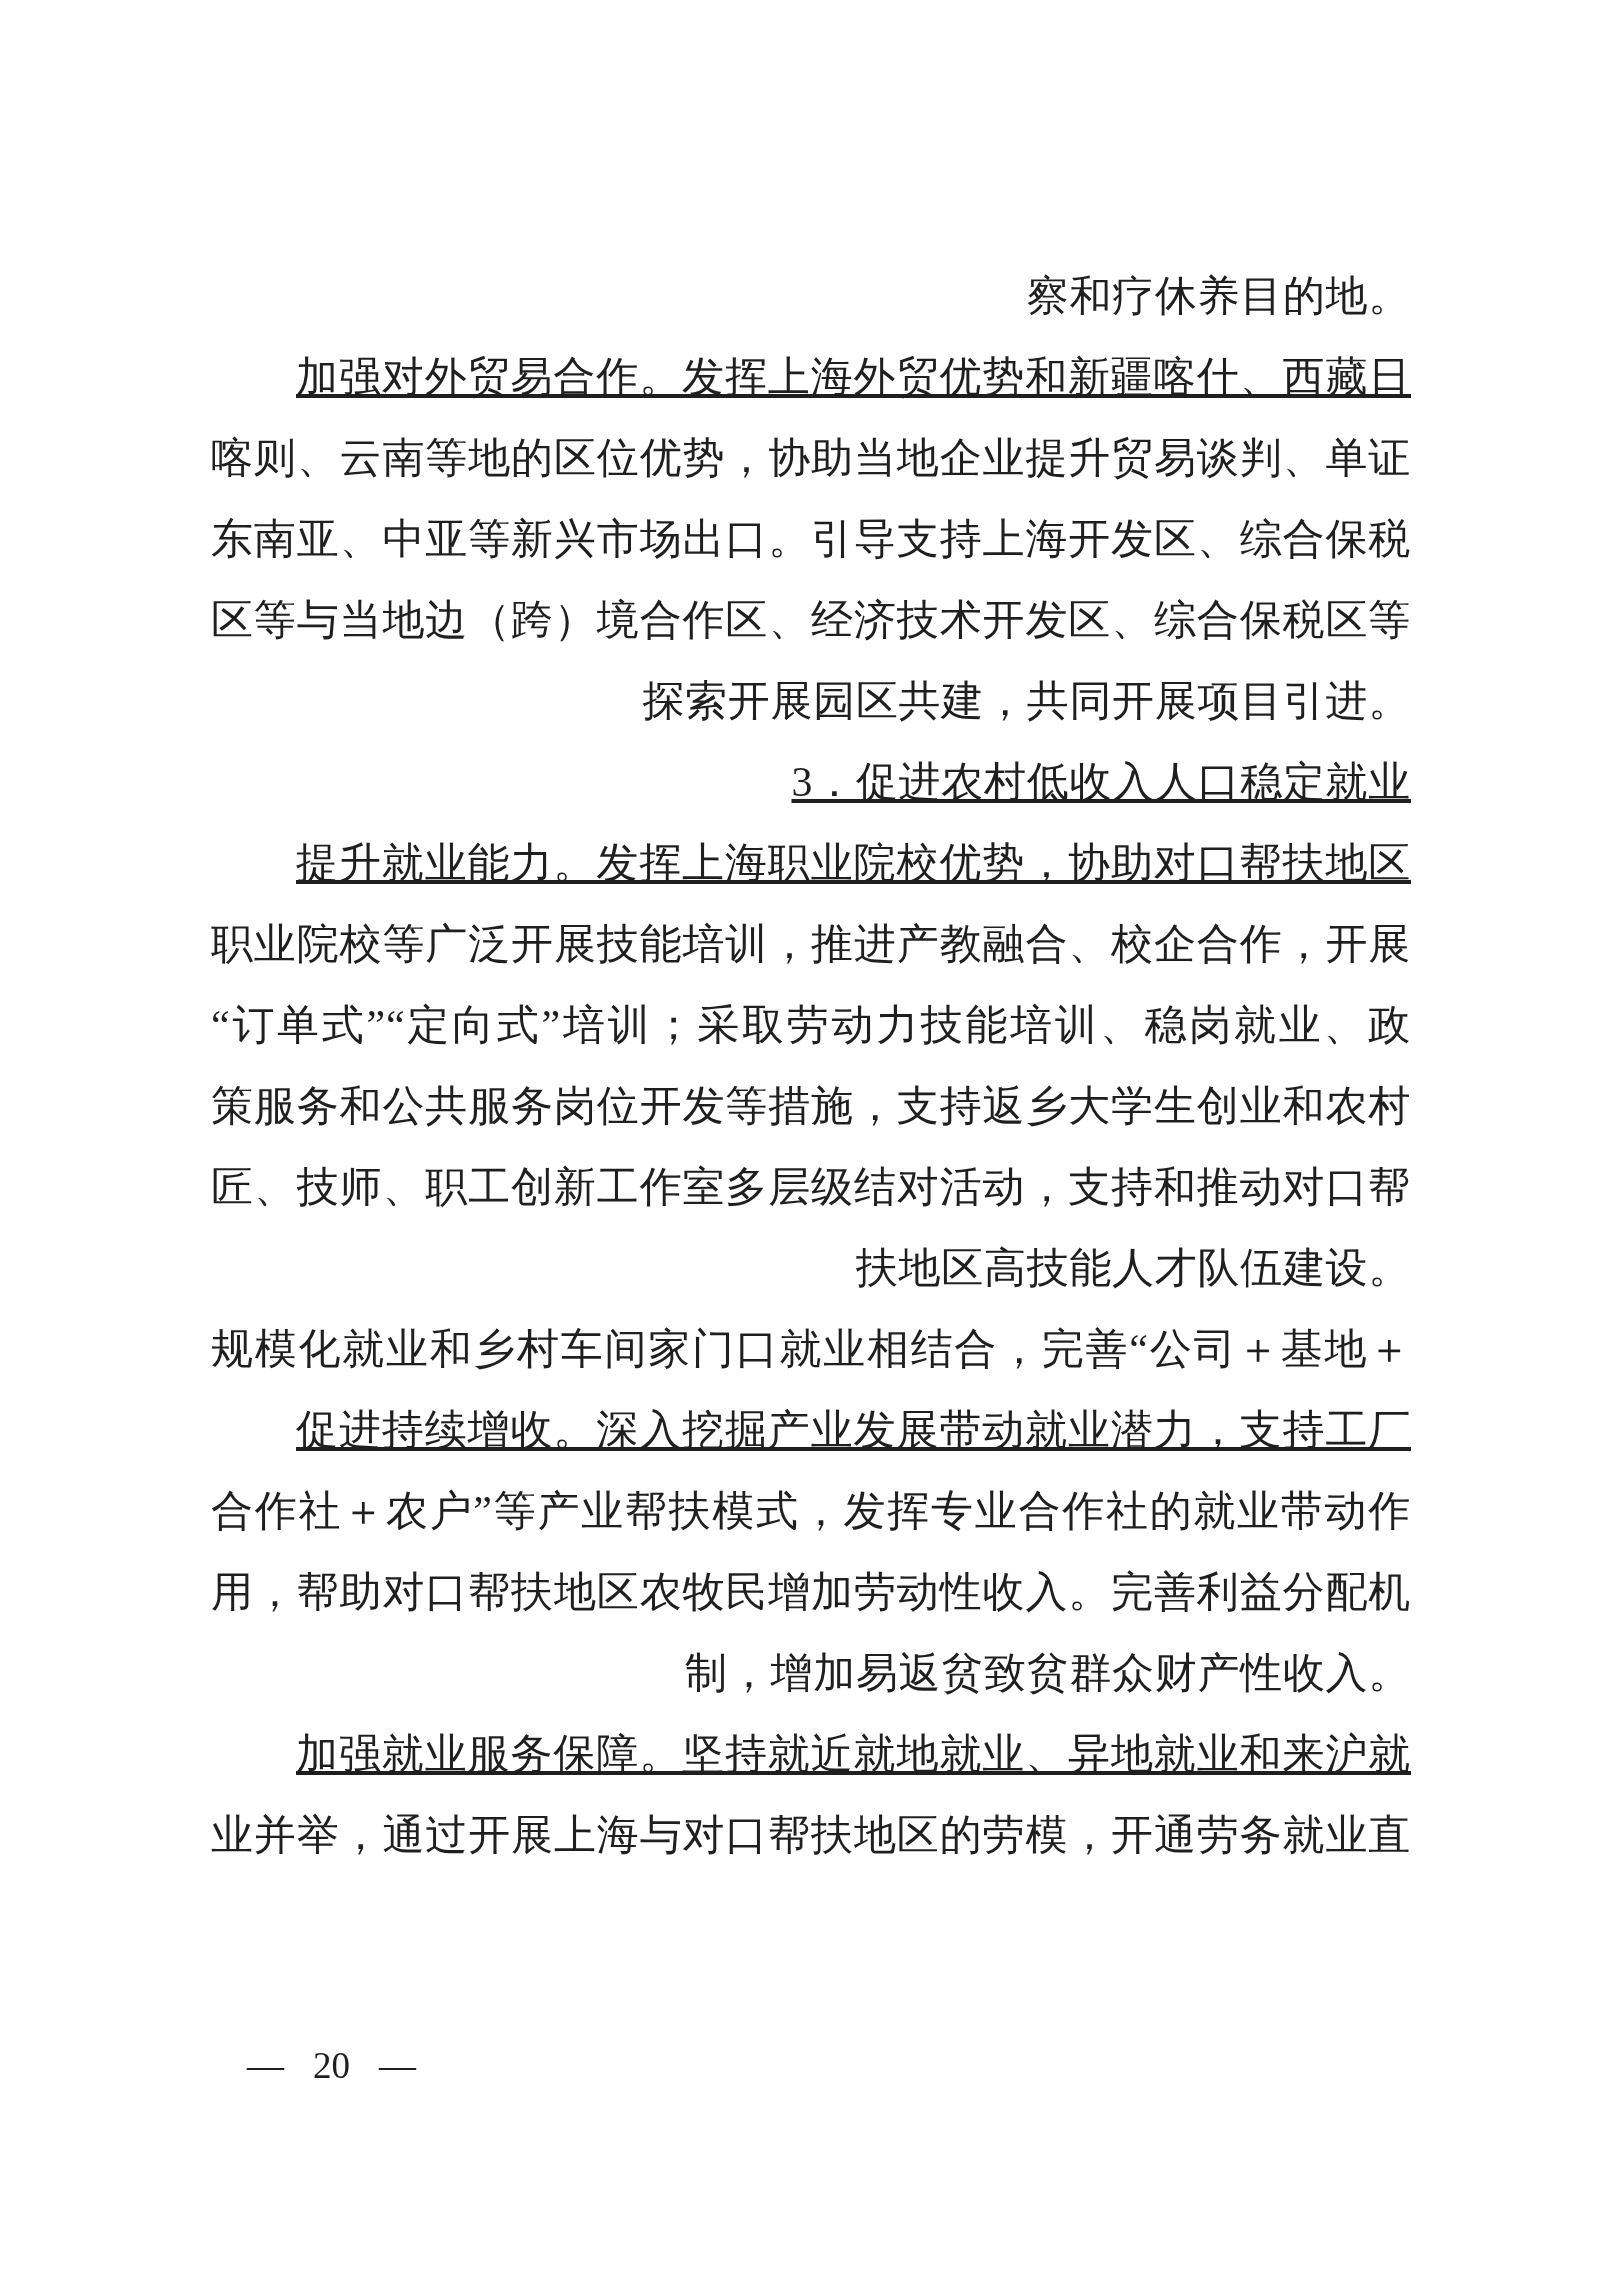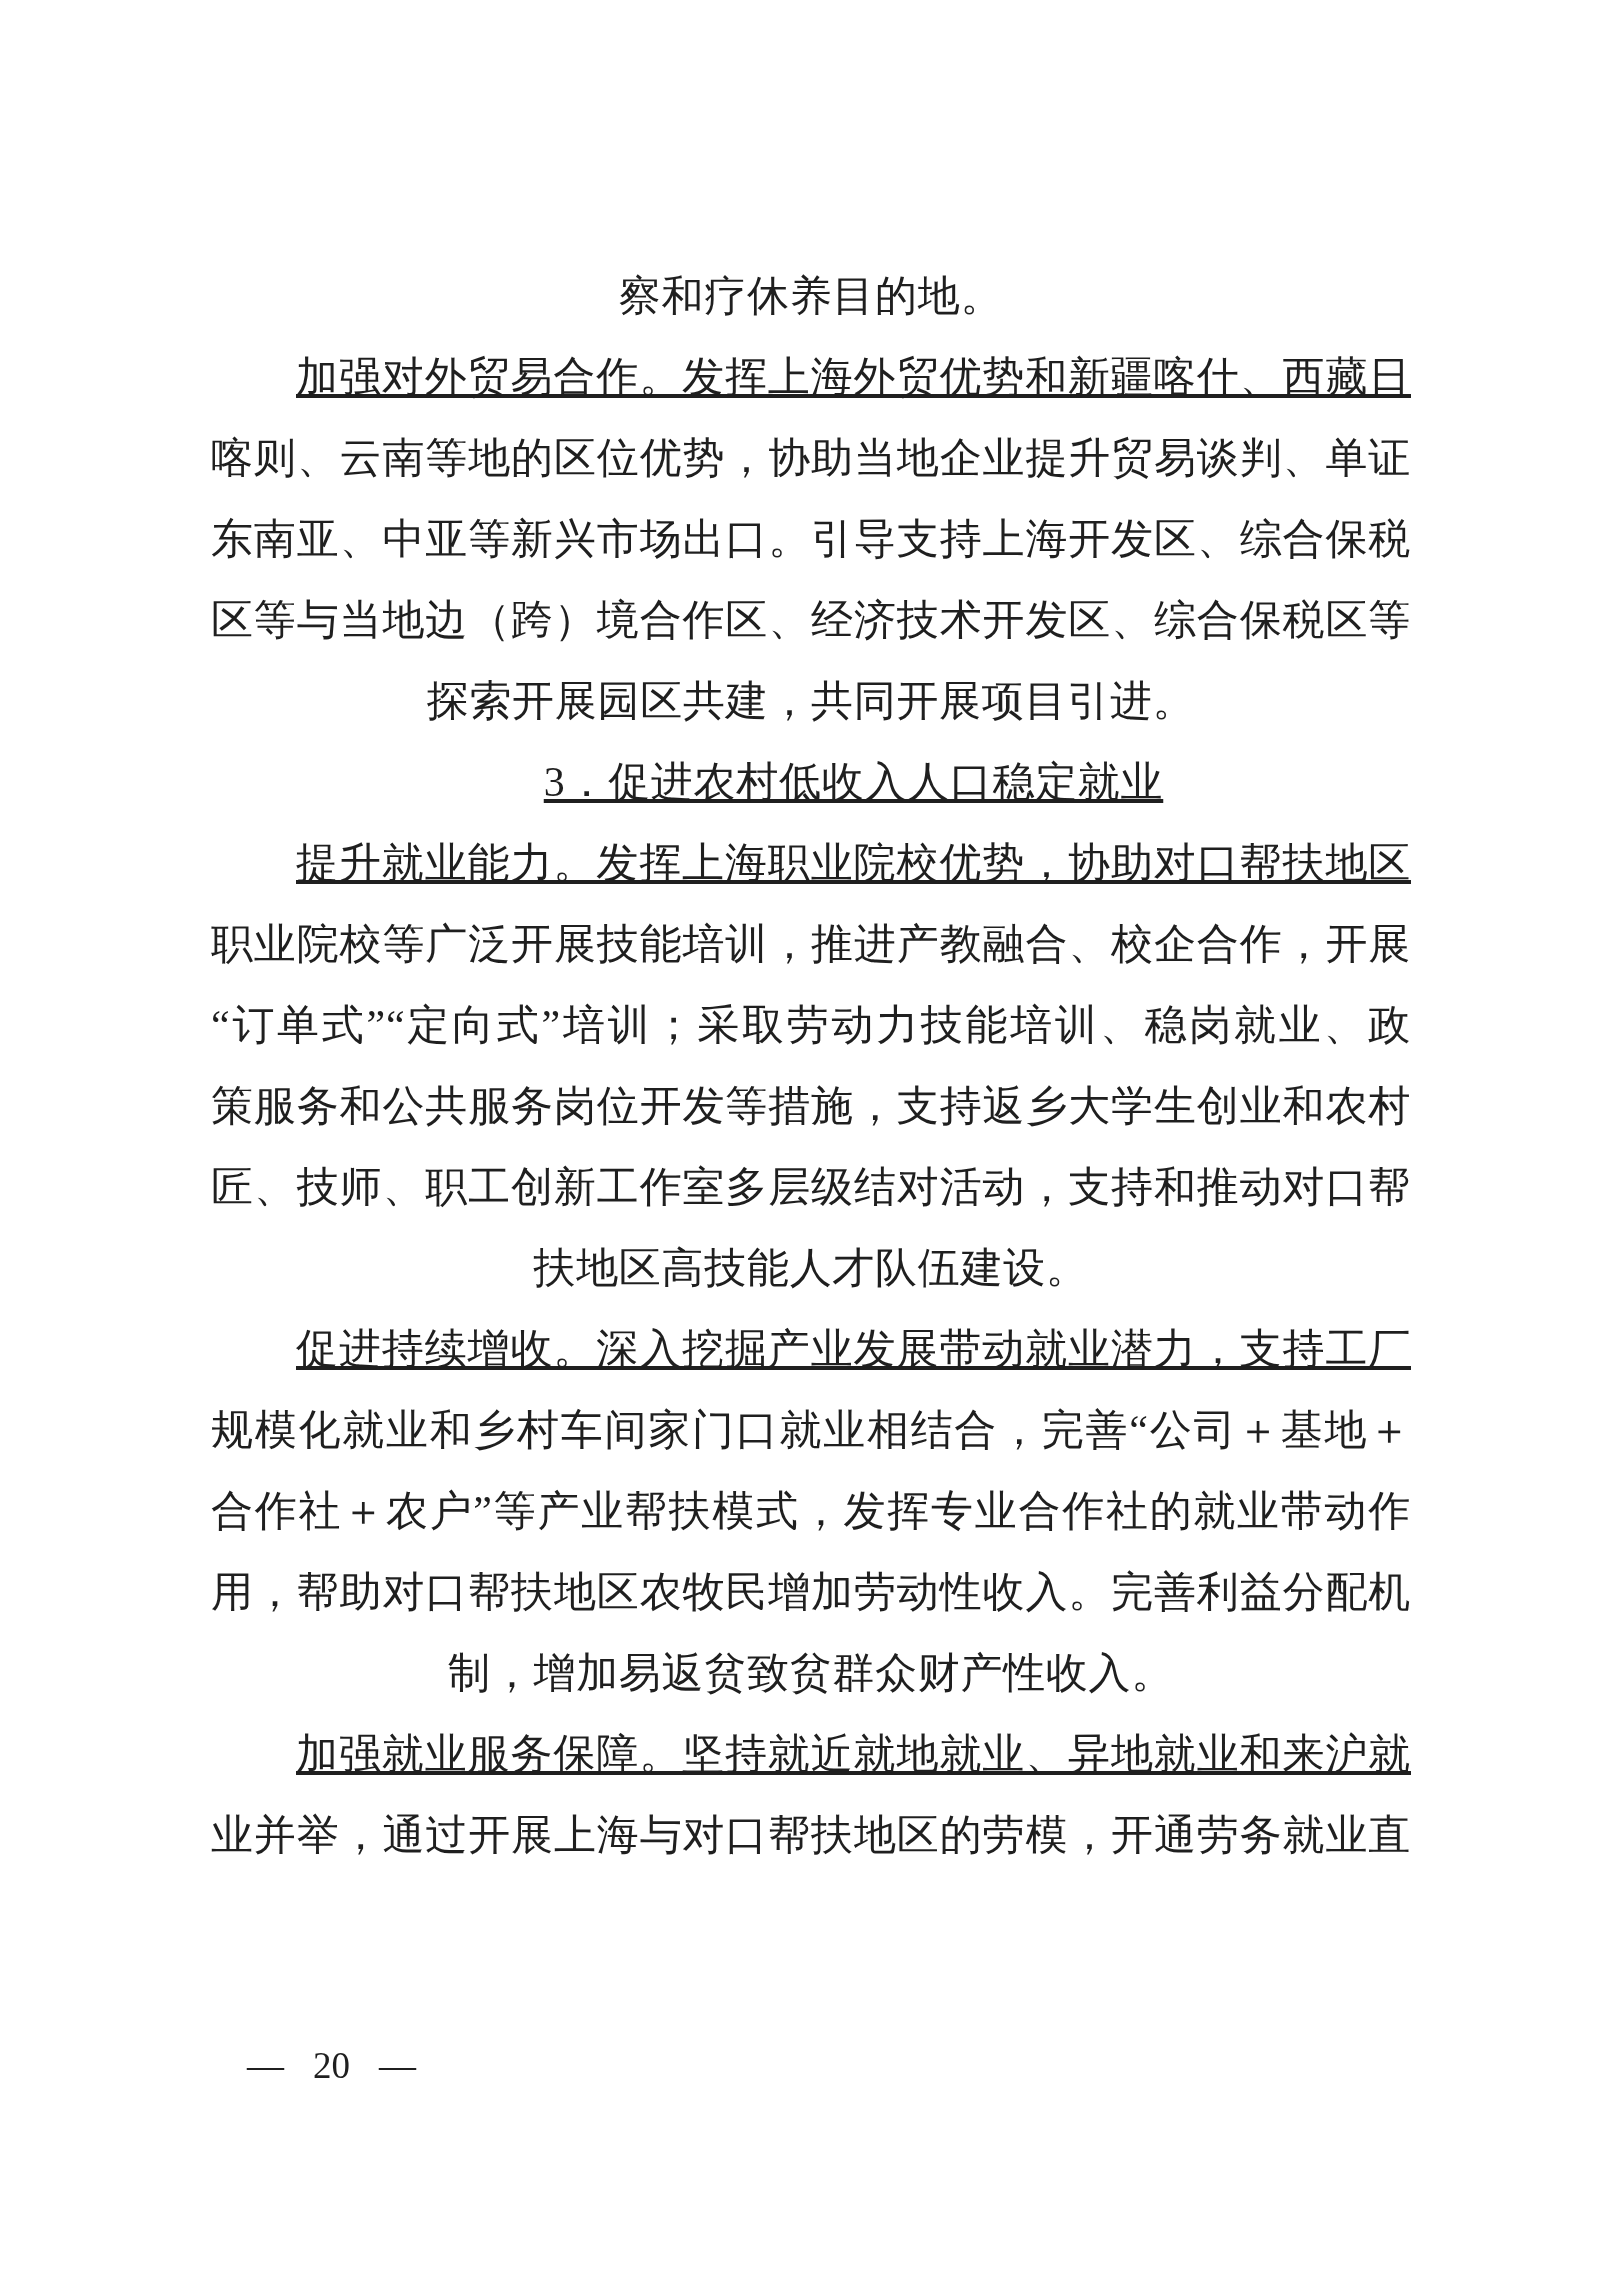--- a/index.html
+++ b/index.html
@@ -24,21 +24,21 @@
     font-size: 42px;
     line-height: 81px;
     letter-spacing: 0.7px;
     color: #1f1f1f;
     font-weight: 400;
   }
   .line {
     height: 81px;
     overflow: hidden;
     white-space: nowrap;
-    text-align: center;
+    text-align: right;
   }
   .line.just {
     white-space: normal;
     text-align: justify;
     text-align-last: justify;
   }
   .line.indent { padding-left: 85px; text-decoration: underline; }
   .footer {
     position: absolute;
     left: 247px;
@@ -63,22 +63,22 @@
     <div class="line just">东南亚、中亚等新兴市场出口。引导支持上海开发区、综合保税</div>
     <div class="line just">区等与当地边（跨）境合作区、经济技术开发区、综合保税区等</div>
     <div class="line end">探索开展园区共建，共同开展项目引进。</div>
     <div class="line indent end">3．促进农村低收入人口稳定就业</div>
     <div class="line indent just">提升就业能力。发挥上海职业院校优势，协助对口帮扶地区</div>
     <div class="line just">职业院校等广泛开展技能培训，推进产教融合、校企合作，开展</div>
     <div class="line just">“订单式”“定向式”培训；采取劳动力技能培训、稳岗就业、政</div>
     <div class="line just">策服务和公共服务岗位开发等措施，支持返乡大学生创业和农村</div>
     <div class="line just">匠、技师、职工创新工作室多层级结对活动，支持和推动对口帮</div>
     <div class="line end">扶地区高技能人才队伍建设。</div>
+    <div class="line just">规模化就业和乡村车间家门口就业相结合，完善“公司＋基地＋</div>
     <div class="line indent just">促进持续增收。深入挖掘产业发展带动就业潜力，支持工厂</div>
-    <div class="line just">规模化就业和乡村车间家门口就业相结合，完善“公司＋基地＋</div>
     <div class="line just">合作社＋农户”等产业帮扶模式，发挥专业合作社的就业带动作</div>
     <div class="line just">用，帮助对口帮扶地区农牧民增加劳动性收入。完善利益分配机</div>
     <div class="line end">制，增加易返贫致贫群众财产性收入。</div>
     <div class="line indent just">加强就业服务保障。坚持就近就地就业、异地就业和来沪就</div>
     <div class="line just">业并举，通过开展上海与对口帮扶地区的劳模，开通劳务就业直</div>
   </main>
 
   <div class="footer">
     <span>—</span>
     <span>20</span>

